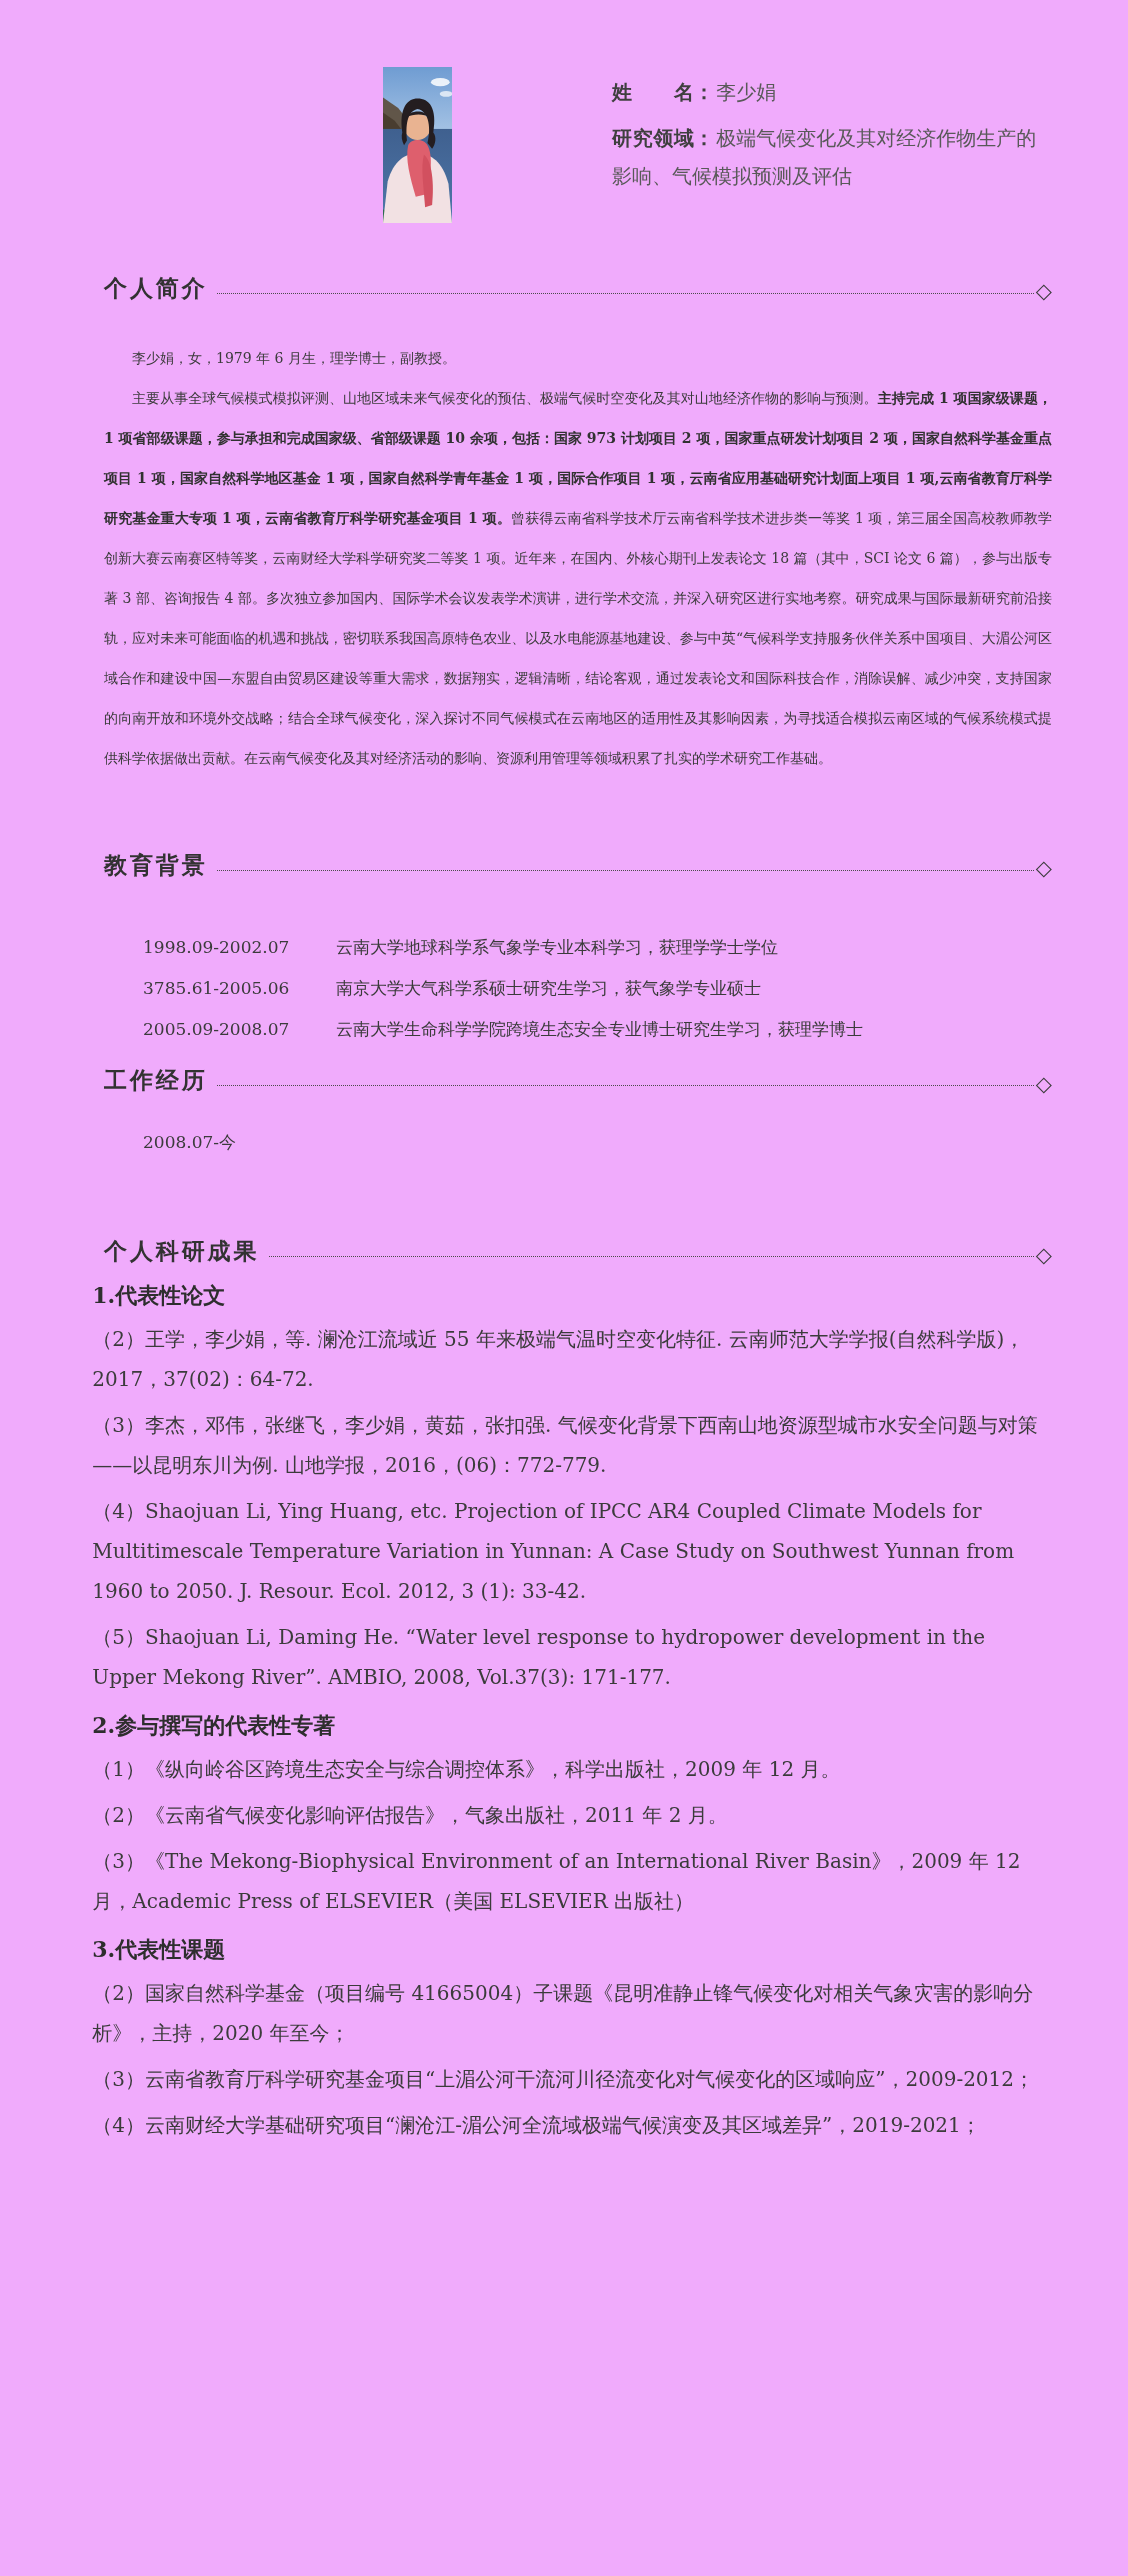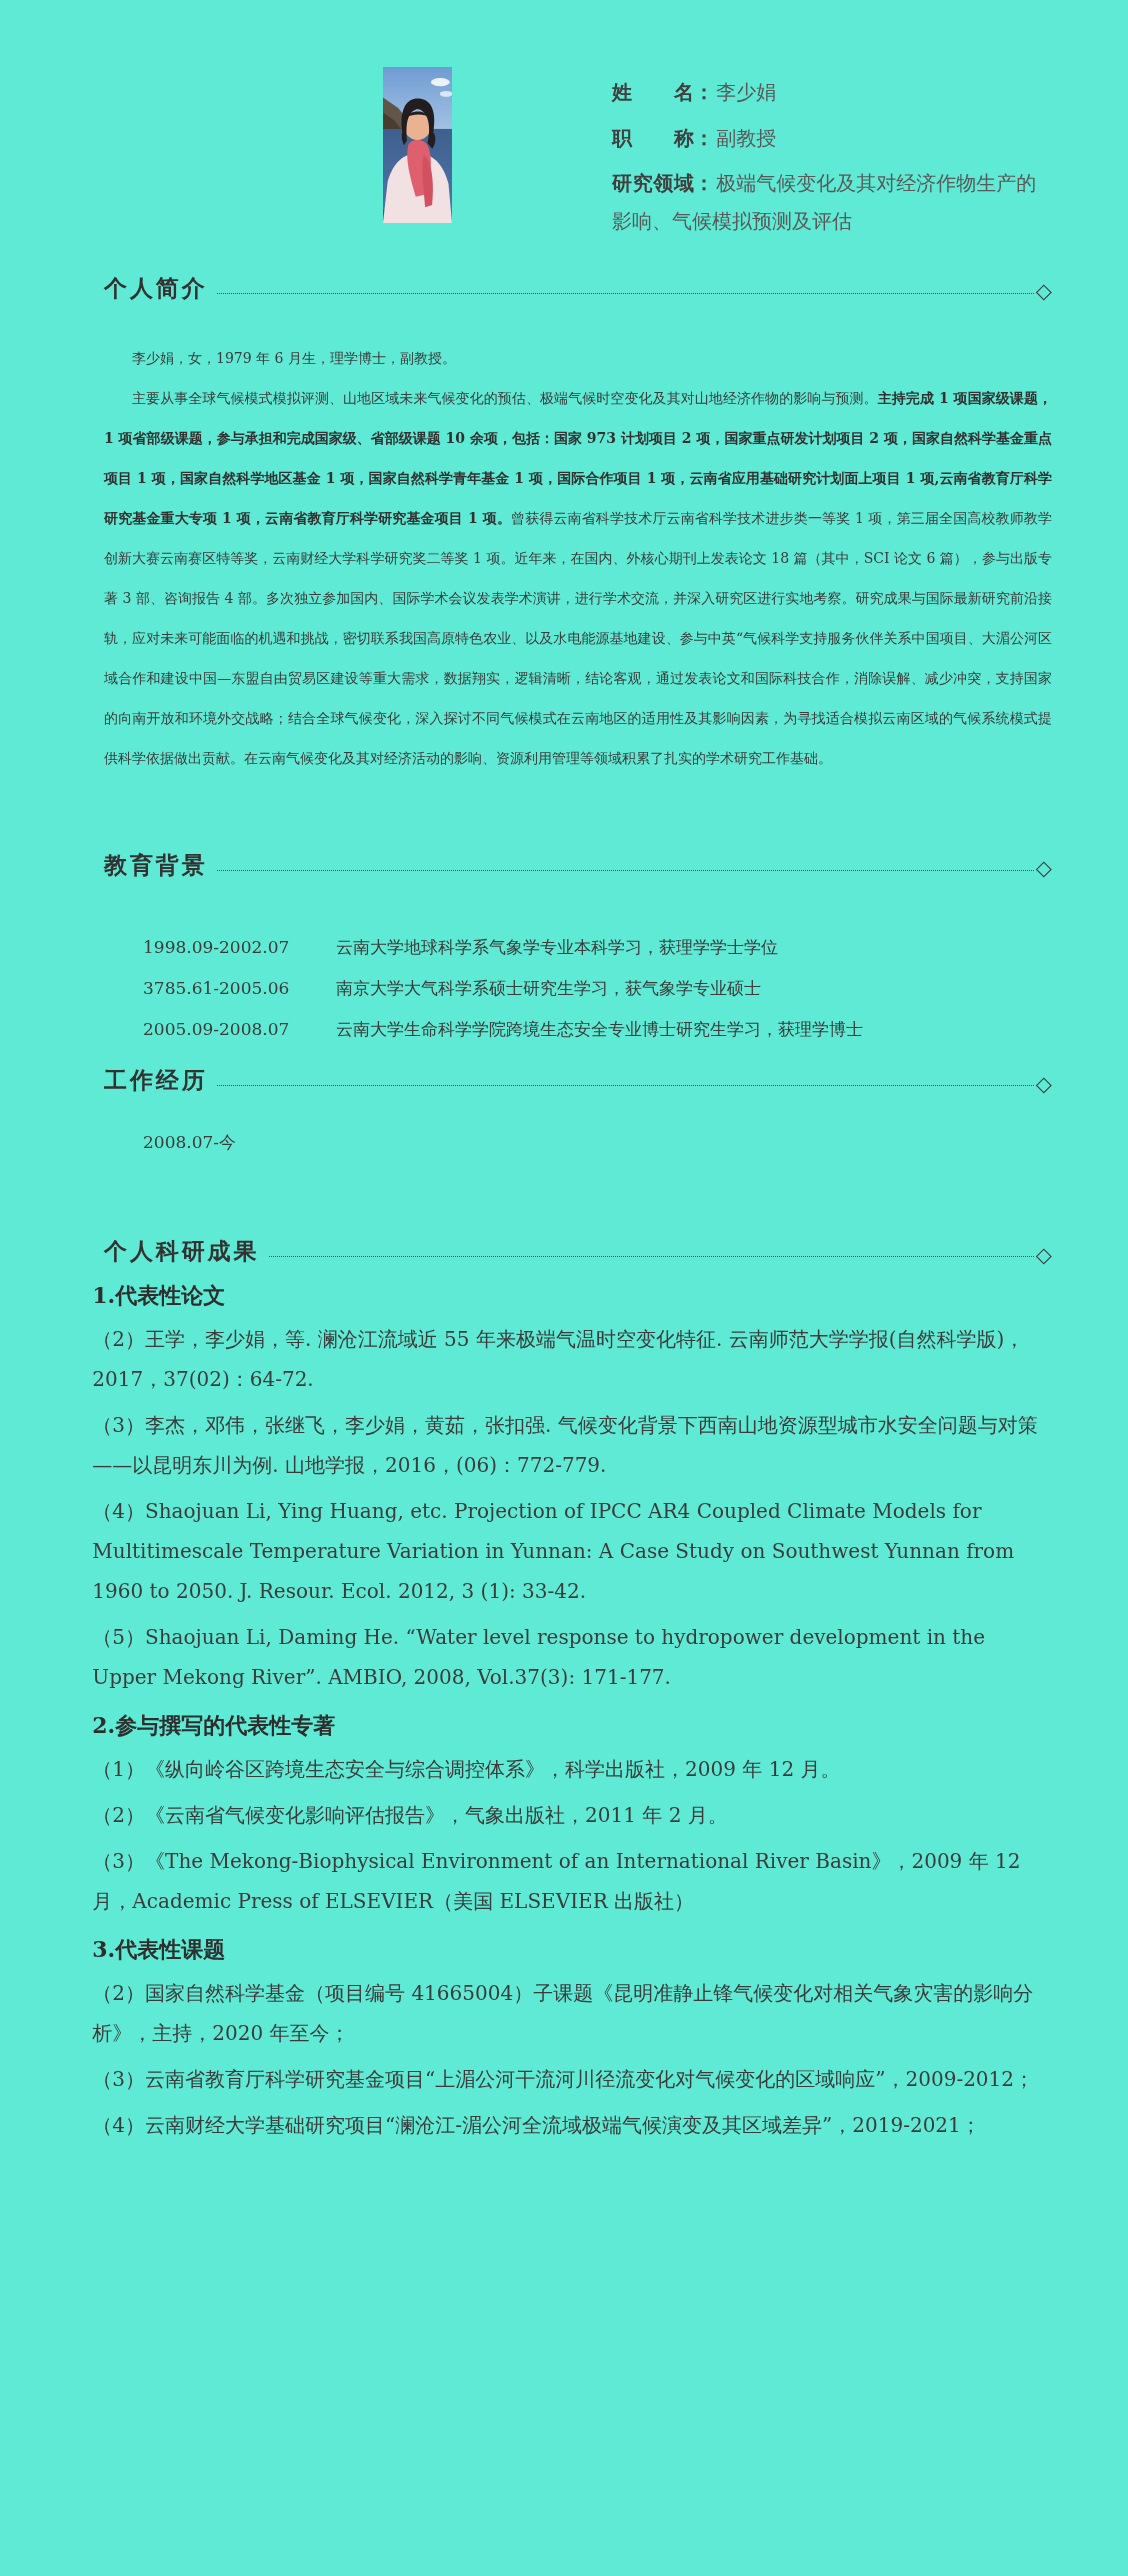--- a/index.html
+++ b/index.html
@@ -1,16 +1,16 @@
 <!DOCTYPE html>
 <html style="font-size:9.4px"><head>
 <meta charset="utf-8">
 <style>
   html,body{margin:0;padding:0;background:#ffffff;}
-  .page{position:relative;width:1128px;min-height:2576px;background:#5eead4;
+  .page{position:relative;width:1128px;min-height:2576px;background:#f0abfc;
         font-family:"Liberation Sans","DejaVu Sans",sans-serif;color:#3d3d3d;overflow:hidden;}
 
   
   .profile{position:relative;height:234px;}
   .photo{position:absolute;left:383px;top:67px;width:69px;height:156px;overflow:hidden;background:#7ba3d4;}
   .photo svg{display:block;width:100%;height:100%;}
   .info{position:absolute;left:612px;top:73px;width:438px;}
   .info-row{font-size:20px;line-height:38px;margin-bottom:7.6px;color:#595959;}
   .ilabel{display:inline-block;width:82px;text-align:justify;text-align-last:justify;
           font-weight:700;color:#3f3f3f;vertical-align:top;}
@@ -76,23 +76,20 @@
         <circle cx="59" cy="102" r="23" fill="#e9b391"></circle>
         <path d="M33,112 C27,70 42,54 59,54 C79,54 93,70 86,112 C92,120 90,132 84,140 L76,130 C82,108 80,76 59,72 C44,76 38,92 41,126 L36,134 C32,126 31,118 33,112 Z" fill="#241d20"></path>
         <path d="M40,86 C46,74 70,72 80,86 C70,80 52,80 40,86 Z" fill="#241d20"></path>
       </svg>
     </div>
     <div class="info" id="info-rows">
   <div class="info-row">
     <span class="ilabel">姓名</span><span class="icolon">：</span><span class="ivalue">李少娟</span>
   </div>
 
-  <div class="info-row">
-    <span class="ilabel">职称</span><span class="icolon">：</span><span class="ivalue">副教授</span>
-  </div>
 
   <div class="info-row">
     <span class="ilabel">研究领域</span><span class="icolon">：</span><span class="ivalue">极端气候变化及其对经济作物生产的影响、气候模拟预测及评估</span>
   </div>
 </div>
   </header>
 
   <section class="sec sec-intro">
     <div class="sec-head">
       <h2 class="sec-title">个人简介</h2>

